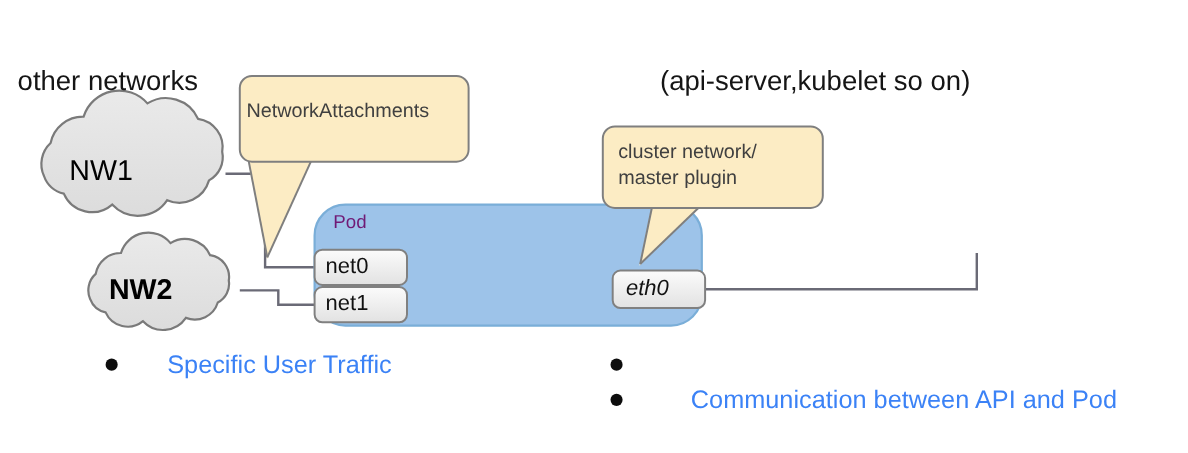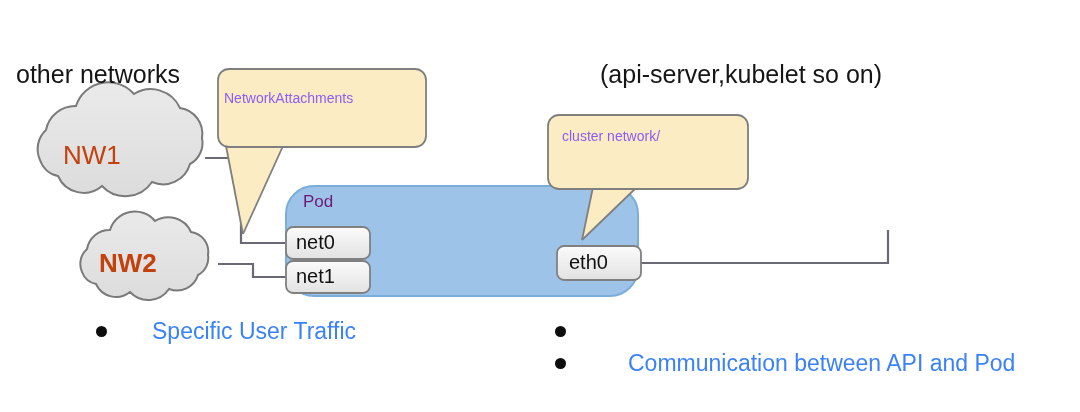--- a/index.html
+++ b/index.html
@@ -34,34 +34,34 @@
   .heading-text {
     font-size: 25px;
     color: #151515;
   }
   .title-text {
     font-size: 25px;
     color: #151515;
     text-align: center;
   }
   .callout-text {
-    font-size: 14px;
-    color: #8b5cf6;
+    font-size: 18px;
+    color: #404040;
   }
   .pod-label {
     font-size: 17px;
     color: #701a75;
   }
   .iface-text {
     font-size: 20px;
     color: #111111;
   }
   .cloud-text {
     font-size: 26px;
-    color: #c2410c;
+    color: #000000;
   }
   .bullet-text {
     font-size: 23px;
     color: #3b82f6;
   }
   .bullet-dot {
     position: absolute;
     width: 11px;
     height: 11px;
     border-radius: 50%;
@@ -150,26 +150,27 @@
     </g>
   </svg>
 
   <div class="txt heading-text" style="left:16px; top:60px;">other networks</div>
 
   <div class="txt title-text" style="left:600px; top:60px;">(api-server,kubelet so on)</div>
 
   <div class="txt callout-text" style="left:224px; top:90px;">NetworkAttachments</div>
 
   <div class="txt callout-text" style="left:562px; top:128px;">cluster network/</div>
+  <div class="txt callout-text" style="left:562px; top:151px;">master plugin</div>
 
   <div class="txt pod-label" style="left:303px; top:192px;">Pod</div>
 
   <div class="txt iface-text" style="left:296px; top:231px;">net0</div>
   <div class="txt iface-text" style="left:296px; top:265px;">net1</div>
-  <div class="txt iface-text" style="left:569px; top:251px;">eth0</div>
+  <div class="txt iface-text" style="left:569px; top:251px;font-style:italic;">eth0</div>
 
   <div class="txt cloud-text" style="left:63px; top:140px;">NW1</div>
   <div class="txt cloud-text" style="left:99px; top:248px;font-weight:bold;">NW2</div>
 
   <span class="bullet-dot" style="left:96px; top:326px;"></span>
   <div class="txt bullet-text" style="left:152px; top:318px;">Specific User Traffic</div>
 
   <span class="bullet-dot" style="left:555px; top:326px;"></span>
 
   <span class="bullet-dot" style="left:555px; top:358px;"></span>

